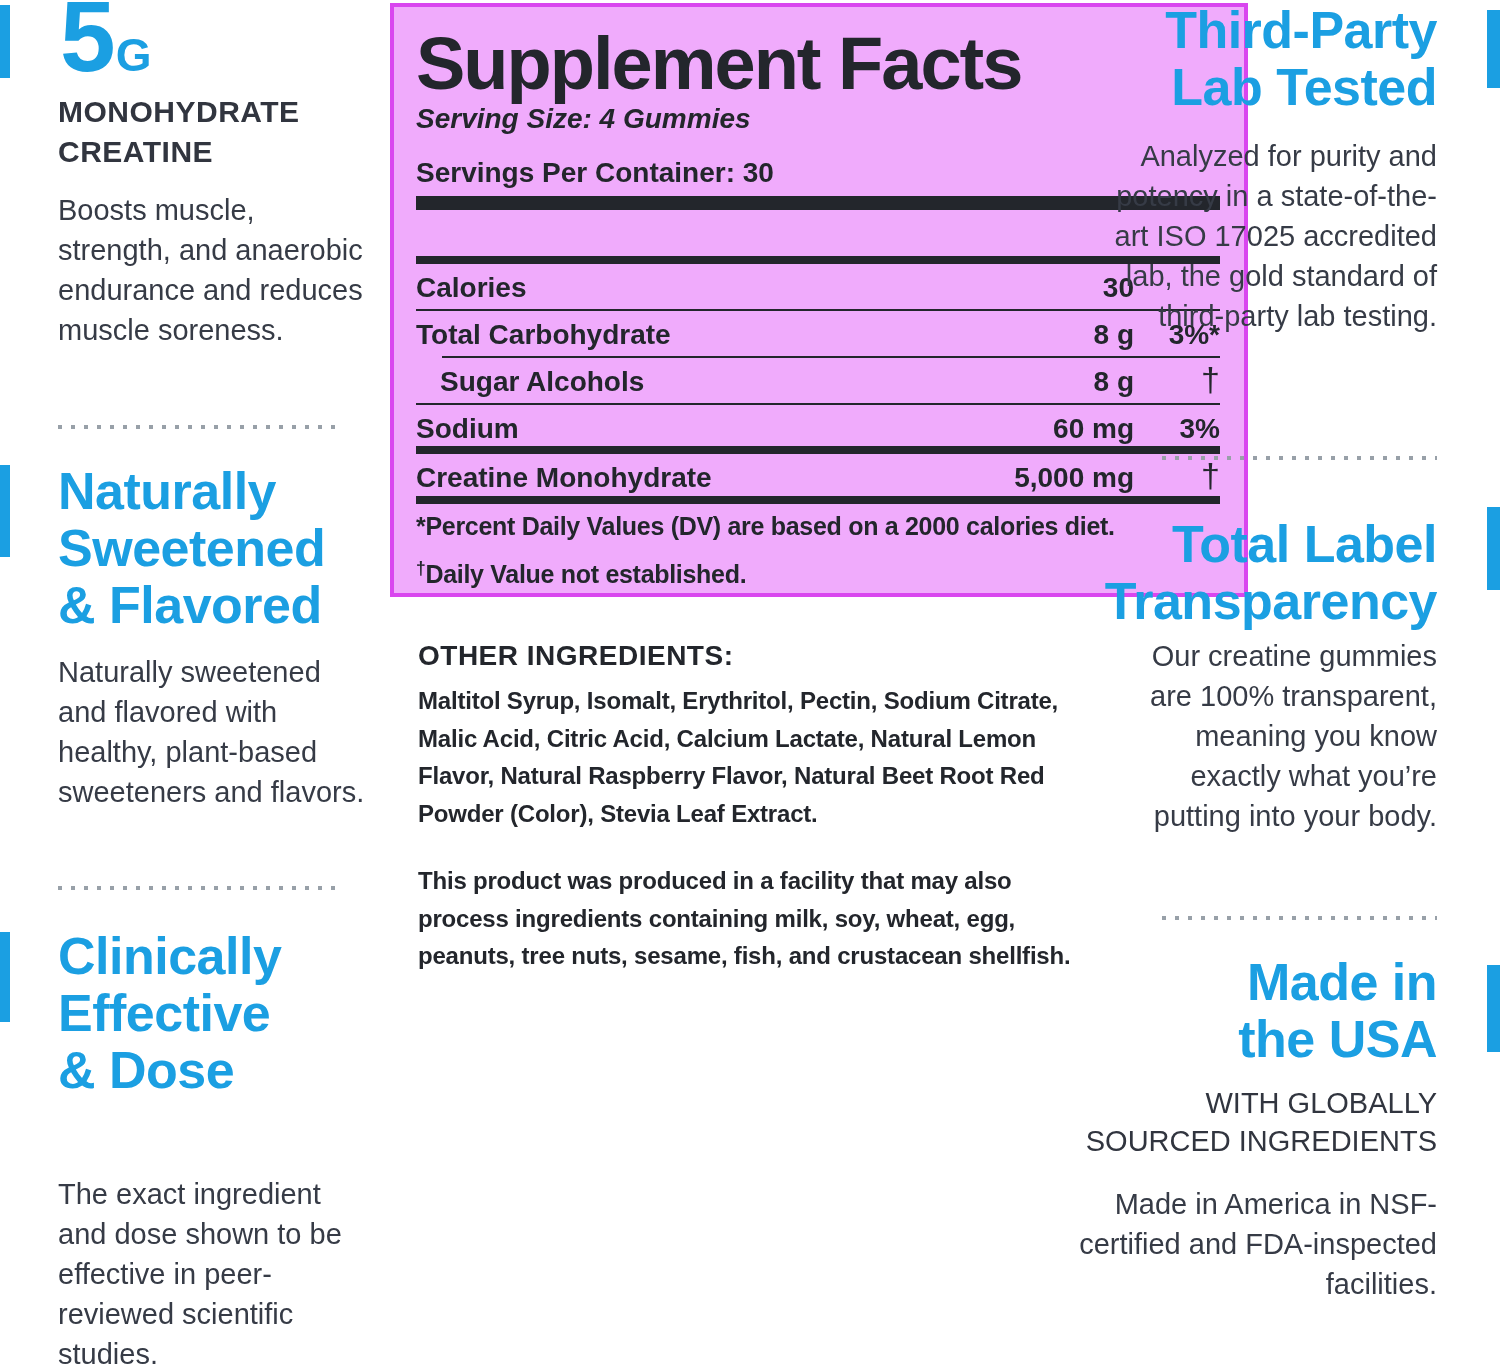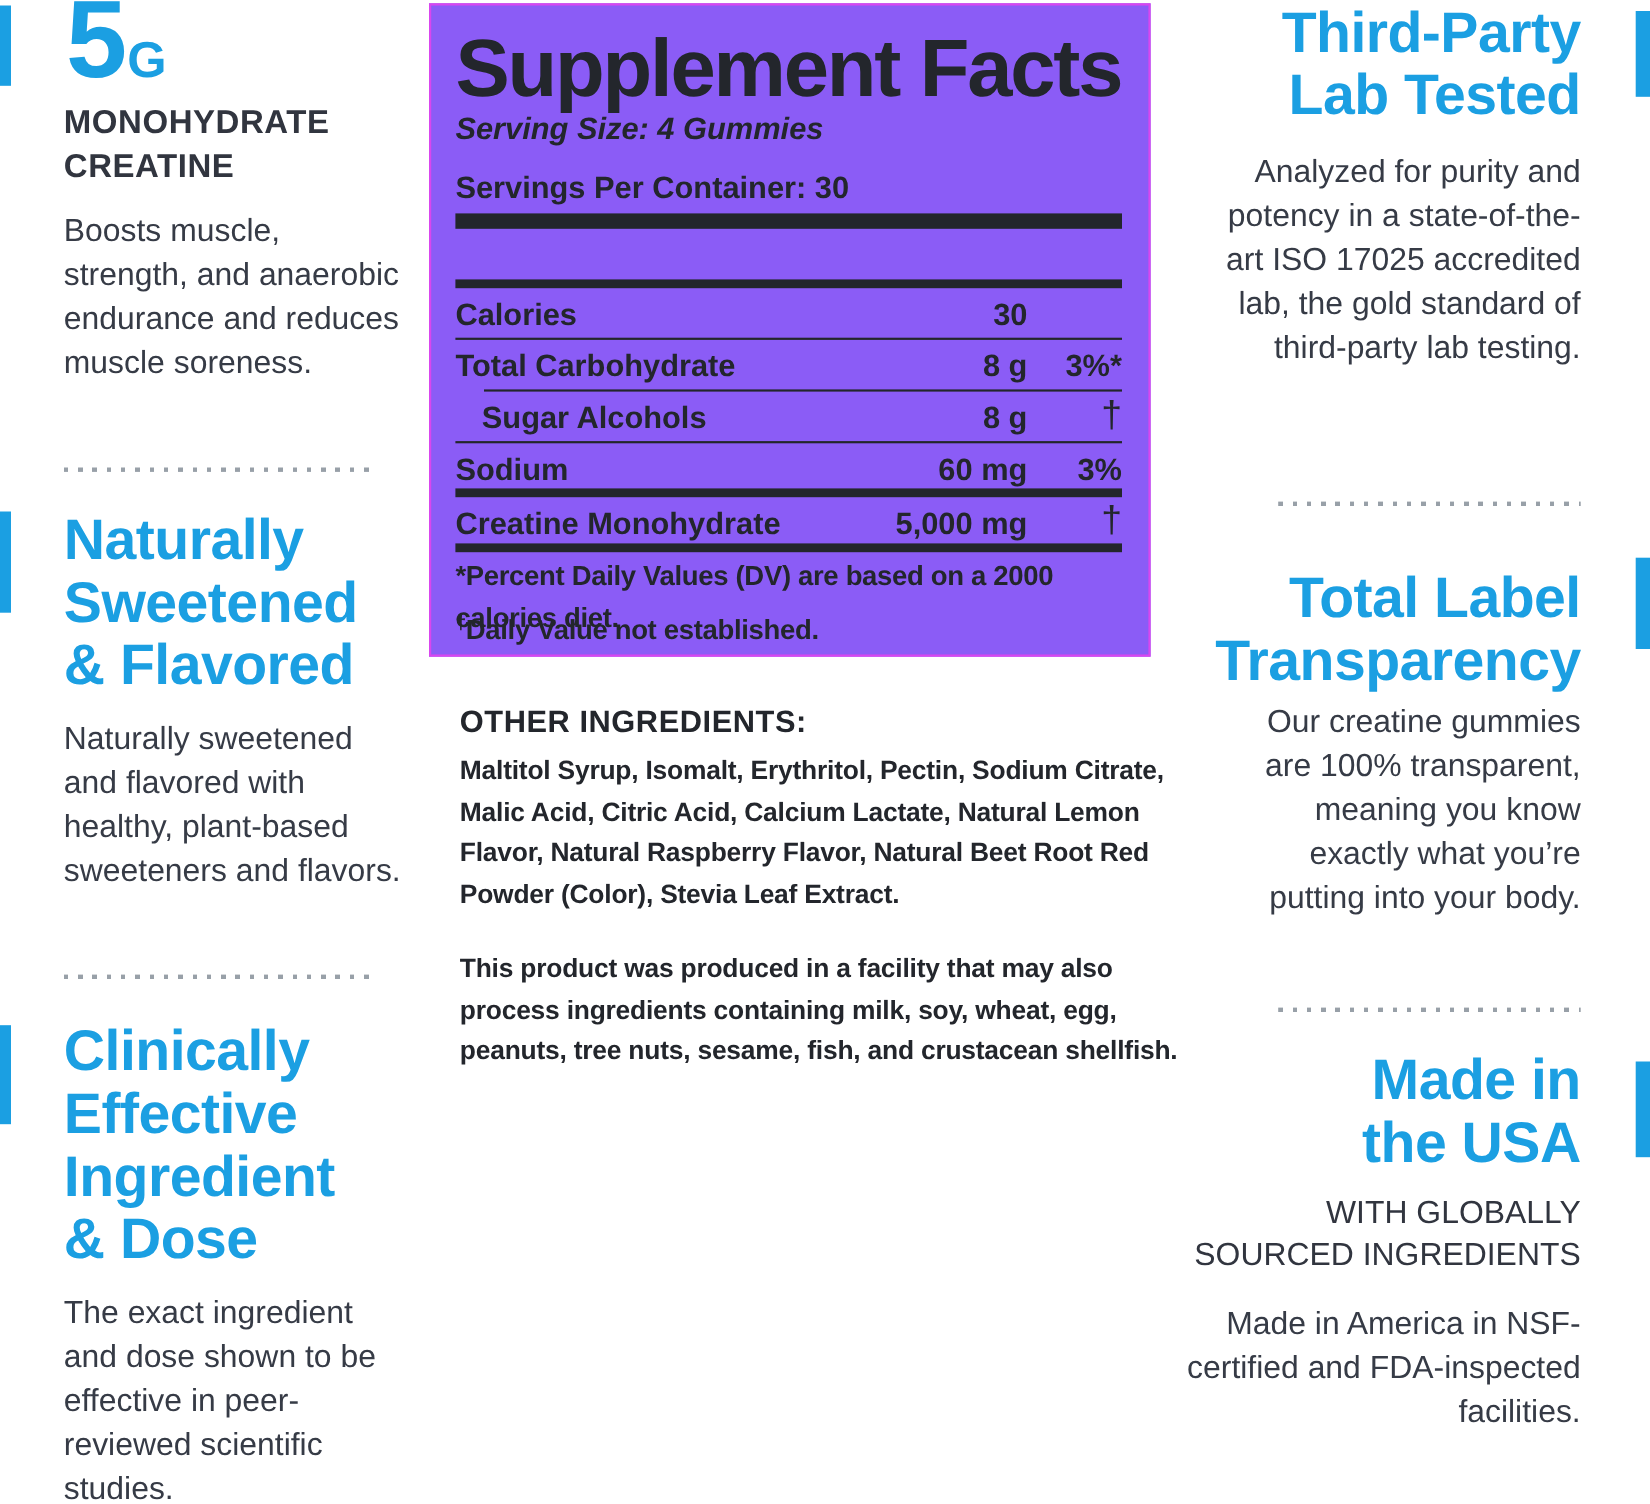--- a/index.html
+++ b/index.html
@@ -40,22 +40,22 @@
     line-height:57px; letter-spacing:-0.5px;
   }
   .blue-head span, .mini-title span, .caps-sub span { display:block; }
   .right-align { text-align:right; }
   .caps-sub {
     font-size:29px; font-weight:normal; color:#31353f; line-height:38px;
   }
 
   
   .sf-box {
-    position:absolute; left:390px; top:3px; width:656px; height:594px;
-    border:2px solid #d946ef; background:#8b5cf6; color:#23262c;
+    position:absolute; left:390px; top:3px; width:858px; height:594px;
+    border:4px solid #d946ef; background:#f0abfc; color:#23262c;
   }
   .sf-inner { position:absolute; left:22px; right:24px; top:0; bottom:0; }
   .sf-title {
     position:absolute; left:0; top:14px;
     font-size:74px; font-weight:bold; letter-spacing:-2px;
     white-space:nowrap; color:#23262c;
   }
   .sf-serving   { position:absolute; left:0; font-size:28px; font-weight:bold; }
   .sf-bar       { position:absolute; left:0; right:0; background:#23262c; }
   .sf-headerrow { position:absolute; left:0; right:0; top:203px; height:46px; }
@@ -115,21 +115,20 @@
   <span>&amp; Flavored</span>
 </div>
 
 <div class="abs body-text" style="left:58px; top:652px; width:310px;">Naturally sweetened and flavored with healthy, plant-based sweeteners and flavors.</div>
 
 <div class="dotted" style="left:58px; top:886px; width:278px;"></div>
 
 <div class="abs blue-head" style="left:58px; top:928px; width:330px;">
   <span>Clinically</span>
   <span>Effective</span>
-  <span>Ingredient</span>
   <span>&amp; Dose</span>
 </div>
 
 <div class="abs body-text" style="left:58px; top:1174px; width:308px;">The exact ingredient and dose shown to be effective in peer-reviewed scientific studies.</div>
 
 <div class="sf-box">
   <div class="sf-inner">
     <div class="sf-title">Supplement Facts</div>
 
     <div class="sf-serving" style="top:96px;font-style:italic;">Serving Size: 4 Gummies</div>

